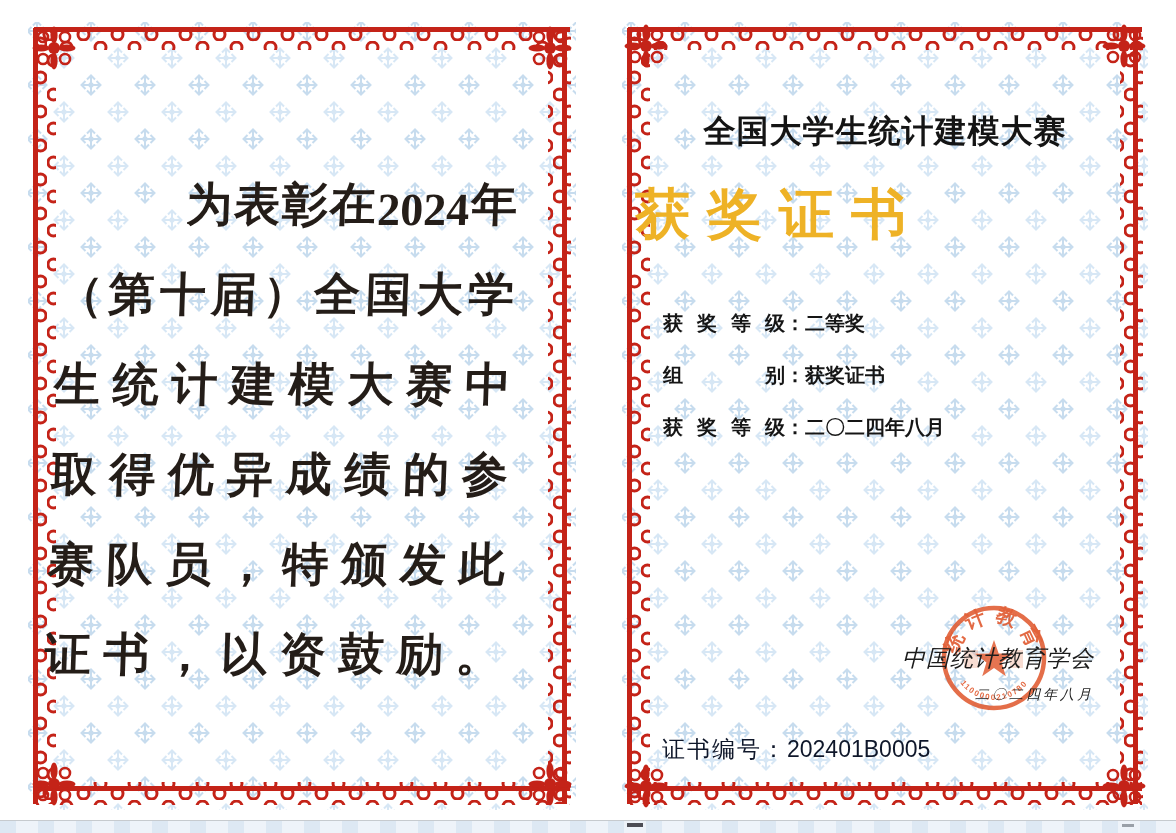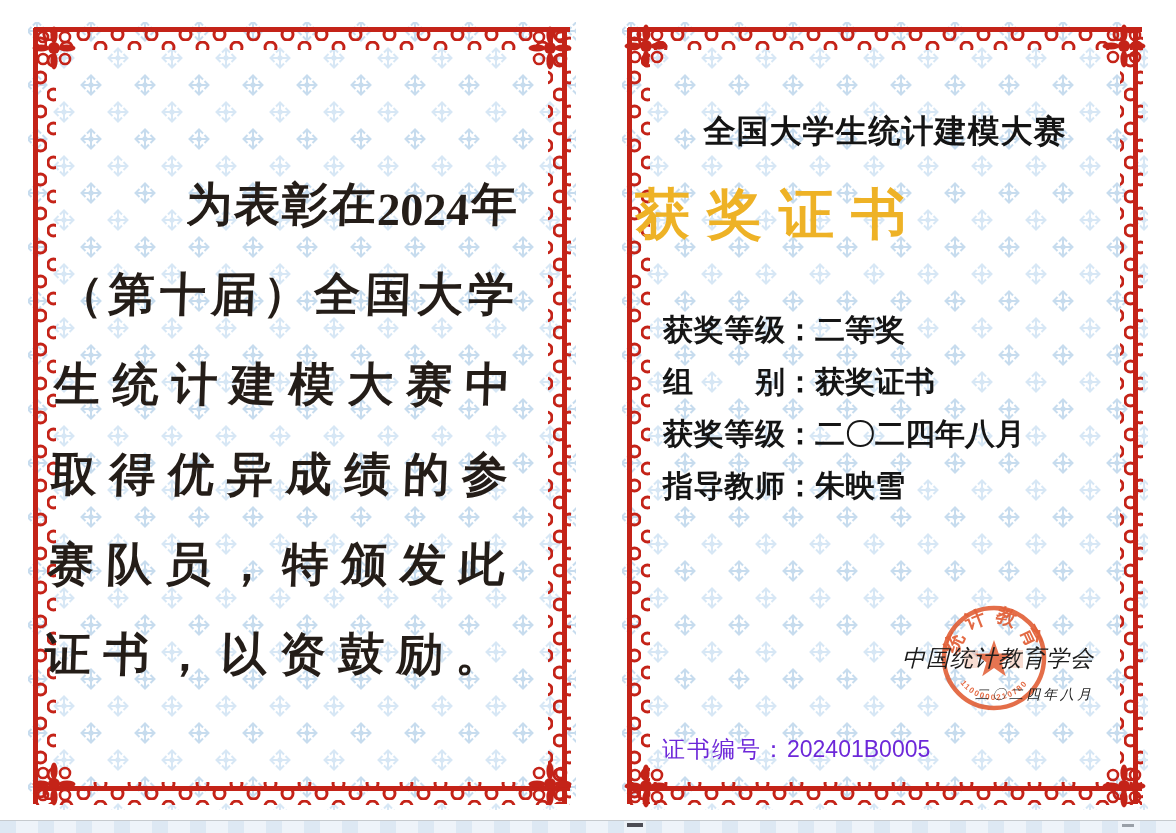--- a/index.html
+++ b/index.html
@@ -17,31 +17,31 @@
   .cal-line{display:flex;justify-content:space-between;align-items:flex-end;height:90px;}
   .cal-line:first-child{padding-left:126px;}
 
   
   .r-title{position:absolute;left:0;top:92px;width:100%;margin:0;text-align:center;
            font-family:"Liberation Serif",serif;font-weight:700;font-size:32px;letter-spacing:1px;color:#141414;}
   .r-subtitle{position:absolute;left:0;top:160px;width:100%;margin:0;text-align:left;
            font-family:"Liberation Serif",serif;font-weight:700;font-size:55px;
            letter-spacing:17px;padding-left:17px;box-sizing:border-box;color:#eeb226;}
   .fields{position:absolute;left:45px;top:292px;width:460px;}
-  .field-row{height:52px;font-size:30px;font-weight:700;white-space:nowrap;color:#151515;}
+  .field-row{height:52px;font-size:20px;font-weight:700;white-space:nowrap;color:#151515;}
   .flabel{display:inline-block;width:122px;text-align:justify;text-align-last:justify;vertical-align:bottom;}
   .colon{display:inline-block;}
   .fvalue{display:inline-block;}
 
   .seal{position:absolute;left:314px;top:578px;width:124px;height:124px;z-index:1;opacity:.95;}
   .issuer-block{position:absolute;left:380px;top:625px;transform:translateX(-50%);z-index:2;
                 text-align:center;font-family:"Liberation Serif",serif;color:#1c1c1c;white-space:nowrap;font-style:italic;}
   .issuer-name{font-size:23px;letter-spacing:1px;}
   .issue-date{font-size:14px;letter-spacing:3px;margin-top:12px;text-align:right;}
-  .cert-no{position:absolute;left:44px;top:716px;font-size:23px;color:#6d28d9;white-space:nowrap;}
+  .cert-no{position:absolute;left:44px;top:716px;font-size:23px;color:#0f172a;white-space:nowrap;}
   .cert-label{font-family:"Liberation Serif",serif;letter-spacing:2px;}
   .cert-val{font-family:"Liberation Sans",sans-serif;}
 
   
   .scan-strip{position:absolute;left:0;right:0;bottom:0;height:12px;background:#edf2f8;
               border-top:1px solid #c6cace;
               background-image:repeating-linear-gradient(90deg,#dde8f3 0 16px,#eef3f9 16px 38px);}
   .scan-mark{position:absolute;left:627px;top:2px;width:16px;height:4px;background:#4d4d55;}
   .scan-mark2{position:absolute;left:1122px;top:3px;width:12px;height:3px;background:#9aa0a8;}
 </style>
@@ -227,23 +227,20 @@
     <div class="fields">
       <div class="field-row">
         <span class="flabel">获奖等级</span><span class="colon">：</span><span class="fvalue">二等奖</span>
       </div>
       <div class="field-row">
         <span class="flabel">组别</span><span class="colon">：</span><span class="fvalue">获奖证书</span>
       </div>
       <div class="field-row">
         <span class="flabel">获奖等级</span><span class="colon">：</span><span class="fvalue">二〇二四年八月</span>
       </div>
-      <div class="field-row">
-        <span class="flabel">指导教师</span><span class="colon">：</span><span class="fvalue">朱映雪</span>
-      </div>
     </div>
 
     <svg class="seal" viewBox="0 0 124 124" aria-hidden="true">
       <defs>
         <path id="seal-arc-top" d="M 26,62 A 36,36 0 0 1 98,62" fill="none"></path>
         <path id="seal-arc-bot" d="M 20,62 A 42,42 0 0 0 104,62" fill="none"></path>
       </defs>
       <circle cx="62" cy="62" r="50" fill="none" stroke="#e0592f" stroke-width="4.5" opacity="0.92"></circle>
       <rect x="32" y="54" width="14" height="18" fill="#e0592f" opacity="0.22"></rect>
       <rect x="78" y="54" width="13" height="18" fill="#e0592f" opacity="0.22"></rect>

